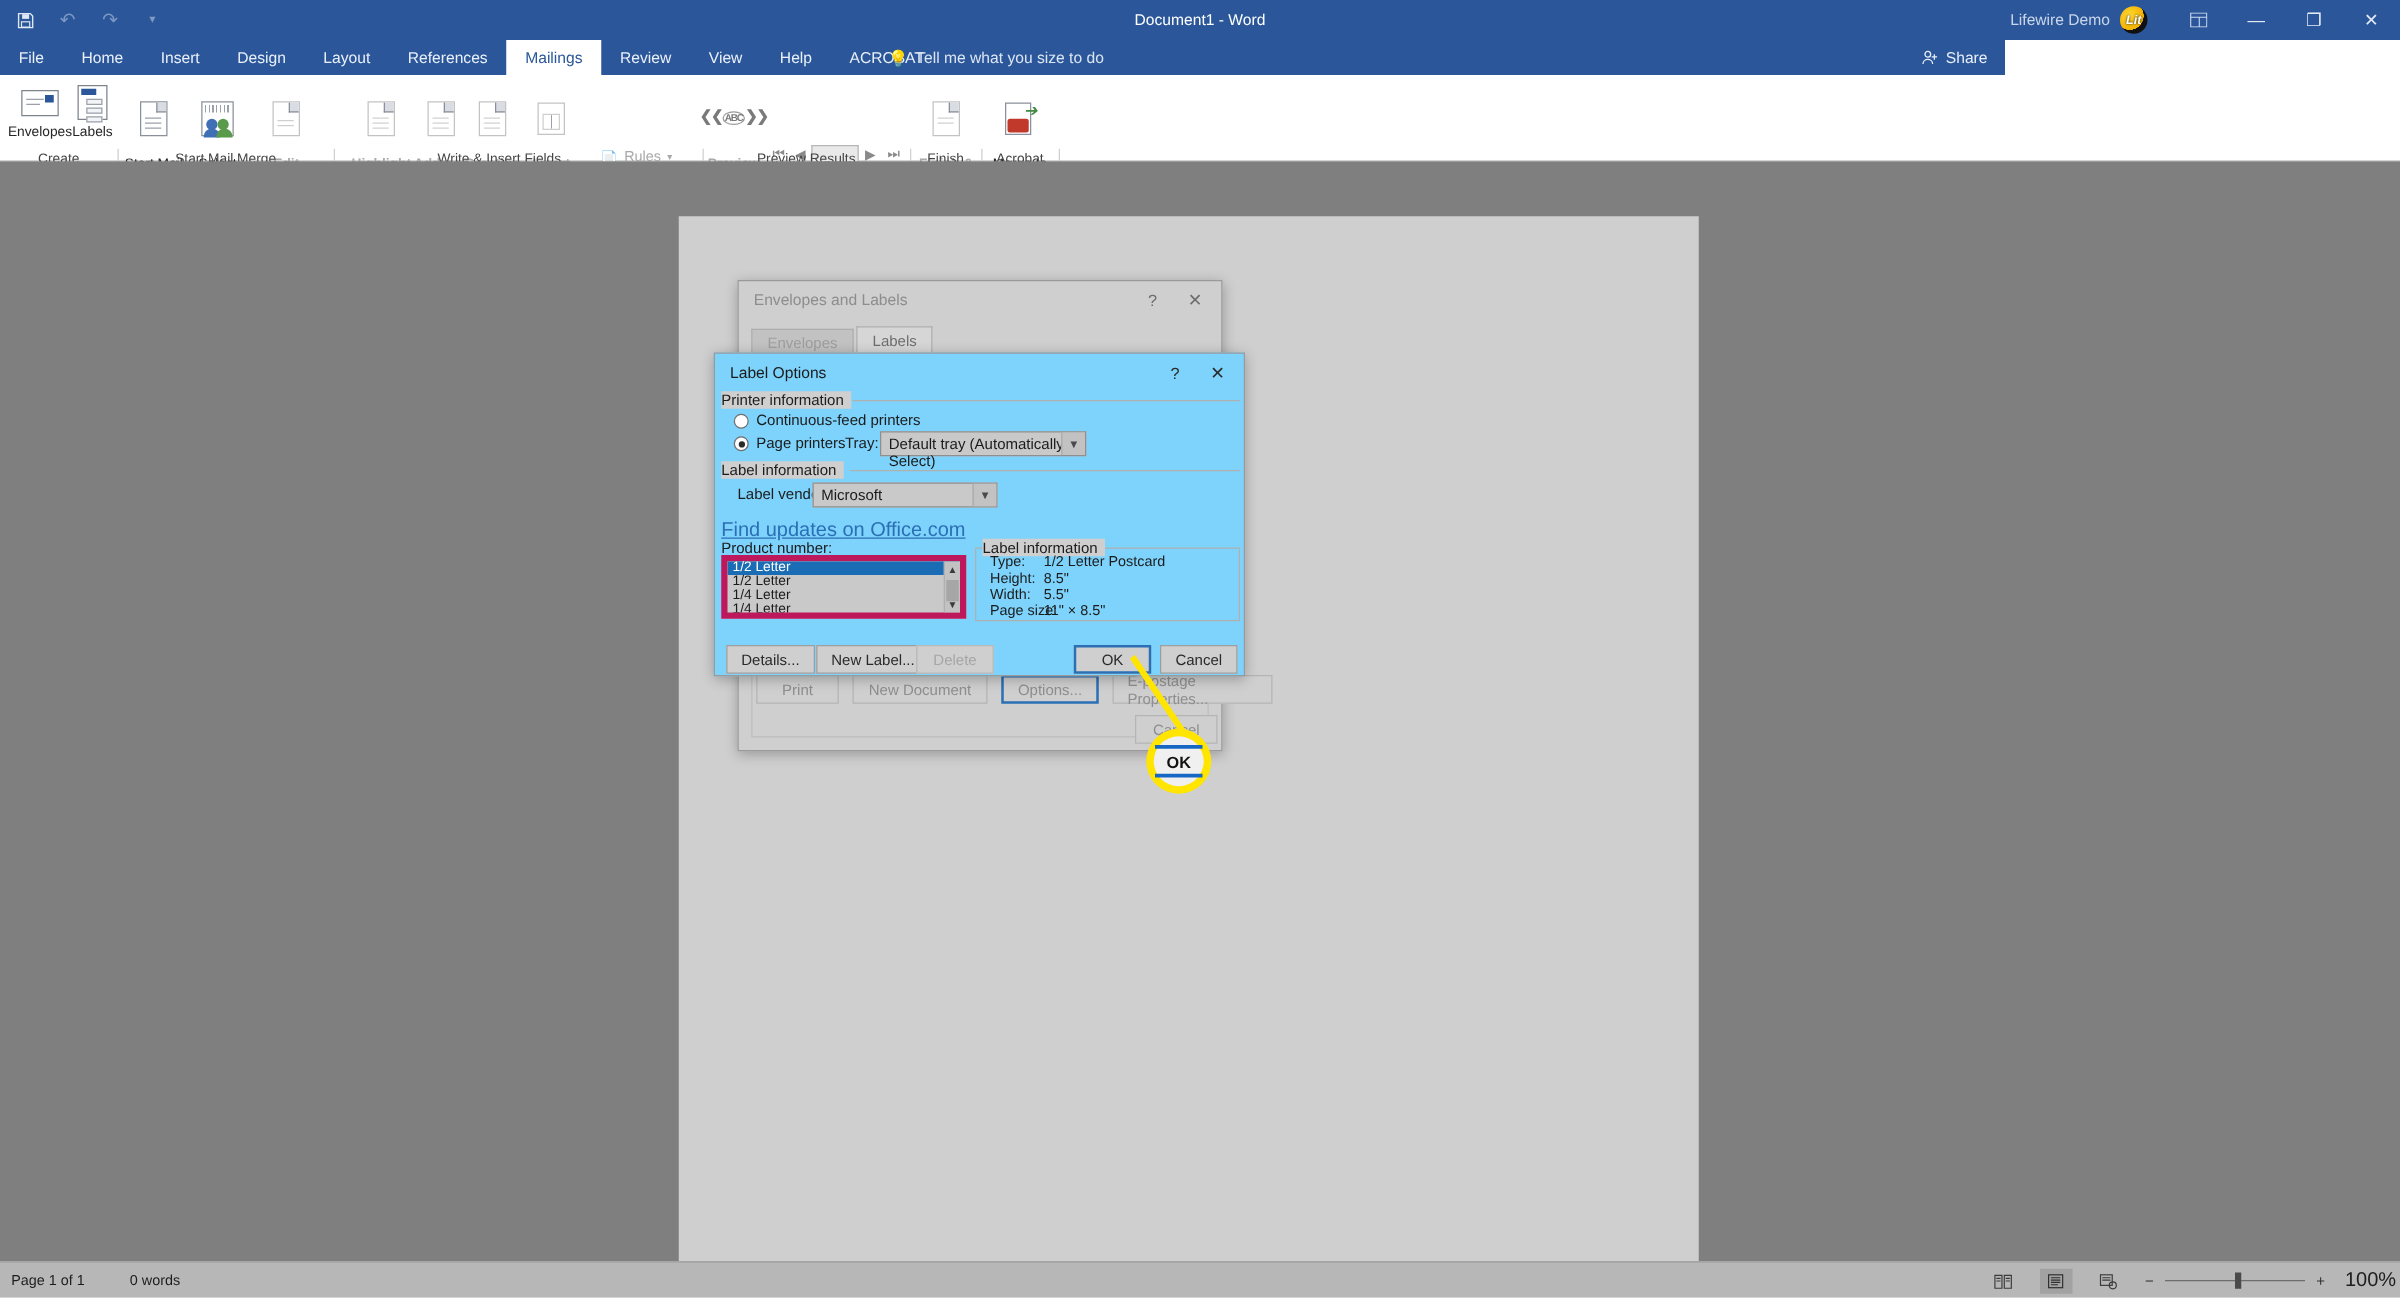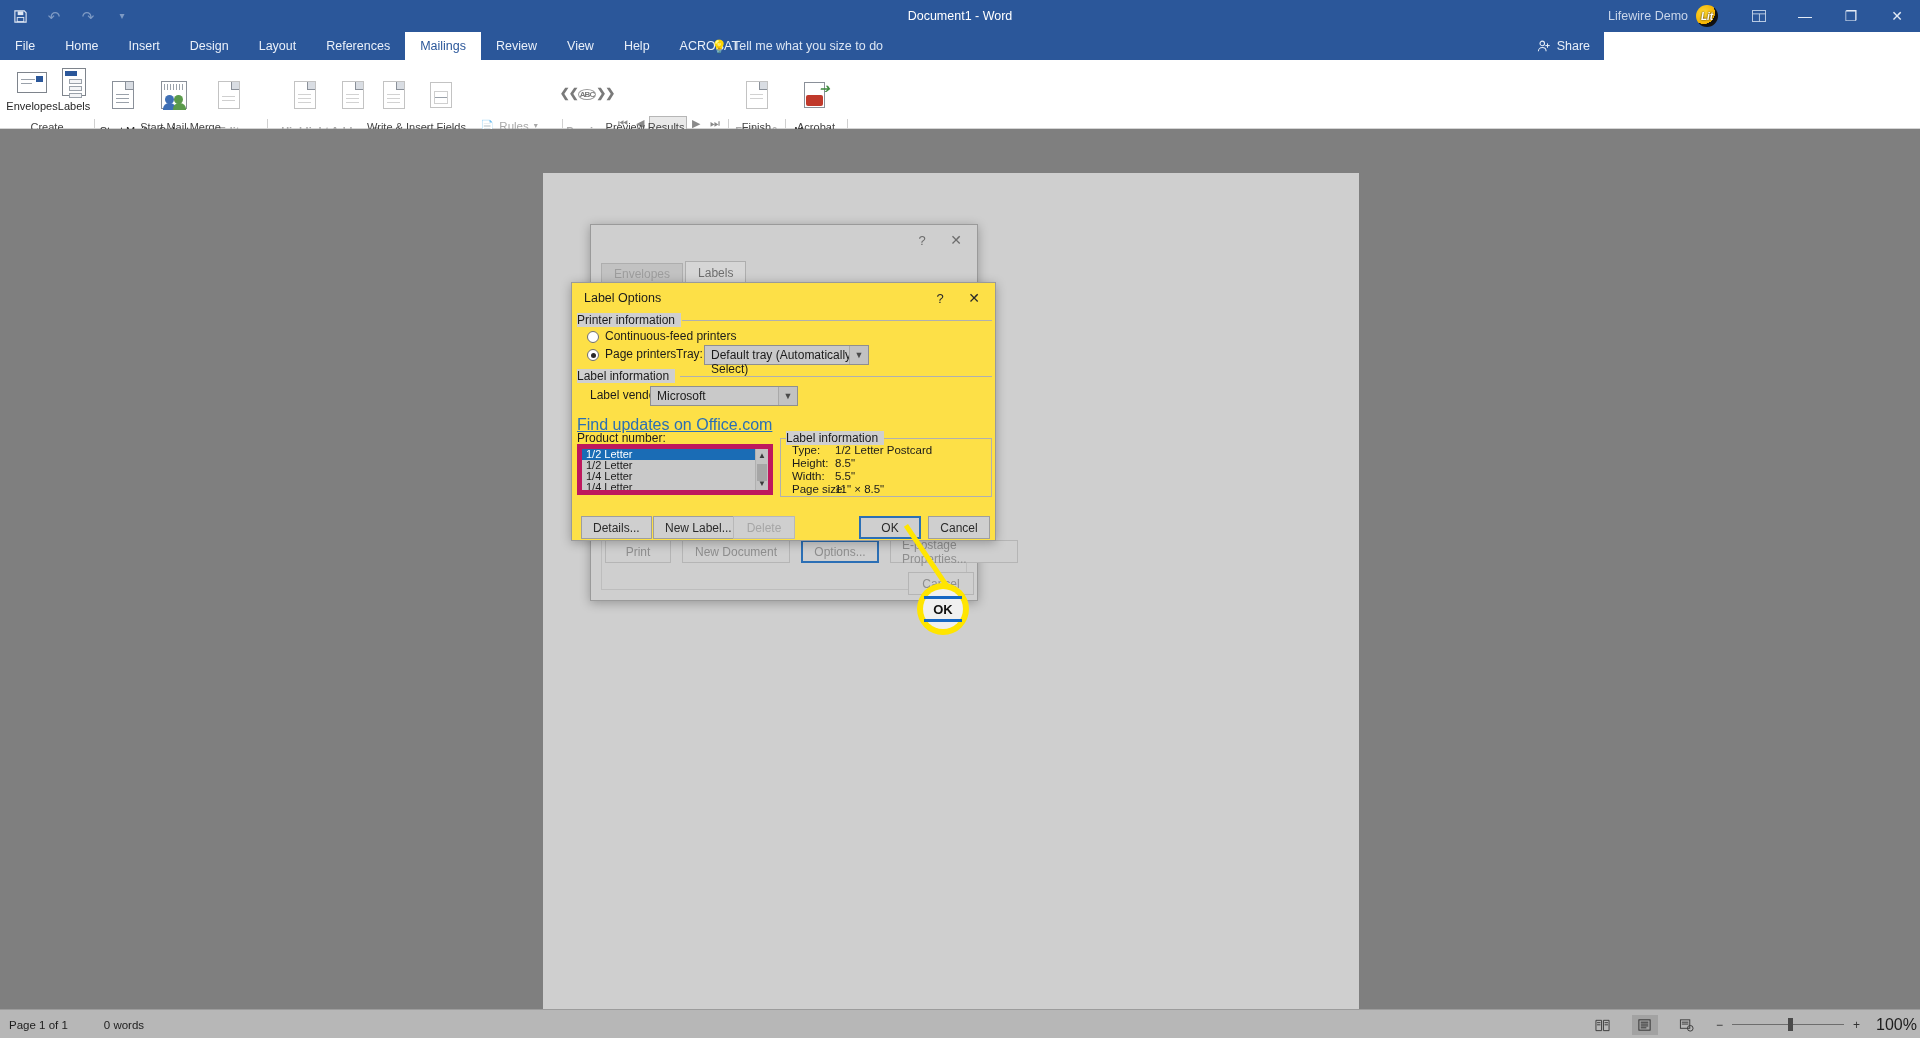--- a/index.html
+++ b/index.html
@@ -132,21 +132,21 @@
              background: #cfcfcf; border: 1px solid #bdbdbd; }
   .envbtnrow { position: absolute; left: 14px; top: 315px; display: flex; gap: 11px; }
   .gbtn { height: 23px; min-width: 66px; padding: 0 11px; background: #cfcfcf; border: 1px solid #9e9e9e;
           font-size: 12px; color: #2a2a2a; display: flex; align-items: center; justify-content: center; }
   .gbtn.ghost { color: #8e8e8e; border-color: #b5b5b5; }
   .gbtn.focus { border: 2px solid #2b6fb5; }
   .gbtn.dis { color: #a6a6a6; border-color: #b8b8b8; }
   .envcancel { position: absolute; left: 908px; top: 572px; }
 
   
-  #labdlg { left: 571px; top: 282px; width: 425px; height: 259px; background: #fde047; }
+  #labdlg { left: 571px; top: 282px; width: 425px; height: 259px; background: #7dd3fc; }
   .sect-label { position: absolute; font-size: 12px; color: #1b1b1b; background: #cfcfcf; padding-right: 6px; }
   .group-line { position: absolute; height: 1px; background: #b0b0b0; }
   .radio { position: absolute; width: 12px; height: 12px; border-radius: 50%; border: 1px solid #6f6f6f; background: #fff; }
   .radio.on::after { content: ""; position: absolute; left: 2.5px; top: 2.5px; width: 5px; height: 5px;
                      border-radius: 50%; background: #2a2a2a; }
   .ftext { position: absolute; font-size: 12px; color: #1b1b1b; }
   .combo { position: absolute; height: 20px; background: #c9c9c9; border: 1px solid #8f8f8f; }
   .combo .val { position: absolute; left: 6px; top: 2px; font-size: 12px; color: #1b1b1b; }
   .combo .arrowbox { position: absolute; right: 0; top: 0; width: 19px; height: 18px; background: #c2c2c2;
                      border-left: 1px solid #a9a9a9; display: flex; align-items: center; justify-content: center;
@@ -344,35 +344,36 @@
       <span>Merge to
 Adobe PDF</span>
     </div>
   </div>
 
   <div class="glabels">
     <div class="rlabel" style="left:0px; width:94px; top:-8px;">Create</div>
     <div class="gsepline" style="left:94px; top:-10px;"></div>
     <div class="rlabel" style="left:94px; width:173px; top:-8px;">Start Mail Merge</div>
     <div class="gsepline" style="left:267px; top:-10px;"></div>
-    <div class="rlabel" style="left:269px; width:295px; top:-8px;">Write &amp; Insert Fields</div>
+    <div class="rlabel" style="left:252px; width:295px; top:-8px;">Write &amp; Insert Fields</div>
     <div class="gsepline" style="left:562px; top:-10px;"></div>
     <div class="rlabel" style="left:562px; width:166px; top:-8px;">Preview Results</div>
     <div class="gsepline" style="left:728px; top:-10px;"></div>
     <div class="rlabel" style="left:728px; width:57px; top:-8px;">Finish</div>
     <div class="gsepline" style="left:785px; top:-10px;"></div>
     <div class="rlabel" style="left:785px; width:62px; top:-8px;">Acrobat</div>
     <div class="gsepline" style="left:847px; top:-10px;"></div>
   </div>
 
   <div class="docarea">
     <div class="page"></div>
   </div>
 
   <div class="dialog" id="envdlg">
+    <div class="dlg-title behind">Envelopes and Labels</div>
     <div class="dlg-q">?</div>
     <div class="dlg-x">✕</div>
     <div class="tabstrip">
       <div class="dtab">Envelopes</div>
       <div class="dtab active">Labels</div>
     </div>
     <div class="envbody"></div>
     <div class="envbtnrow">
       <div class="gbtn ghost">Print</div>
       <div class="gbtn ghost" style="min-width:108px;">New Document</div>

